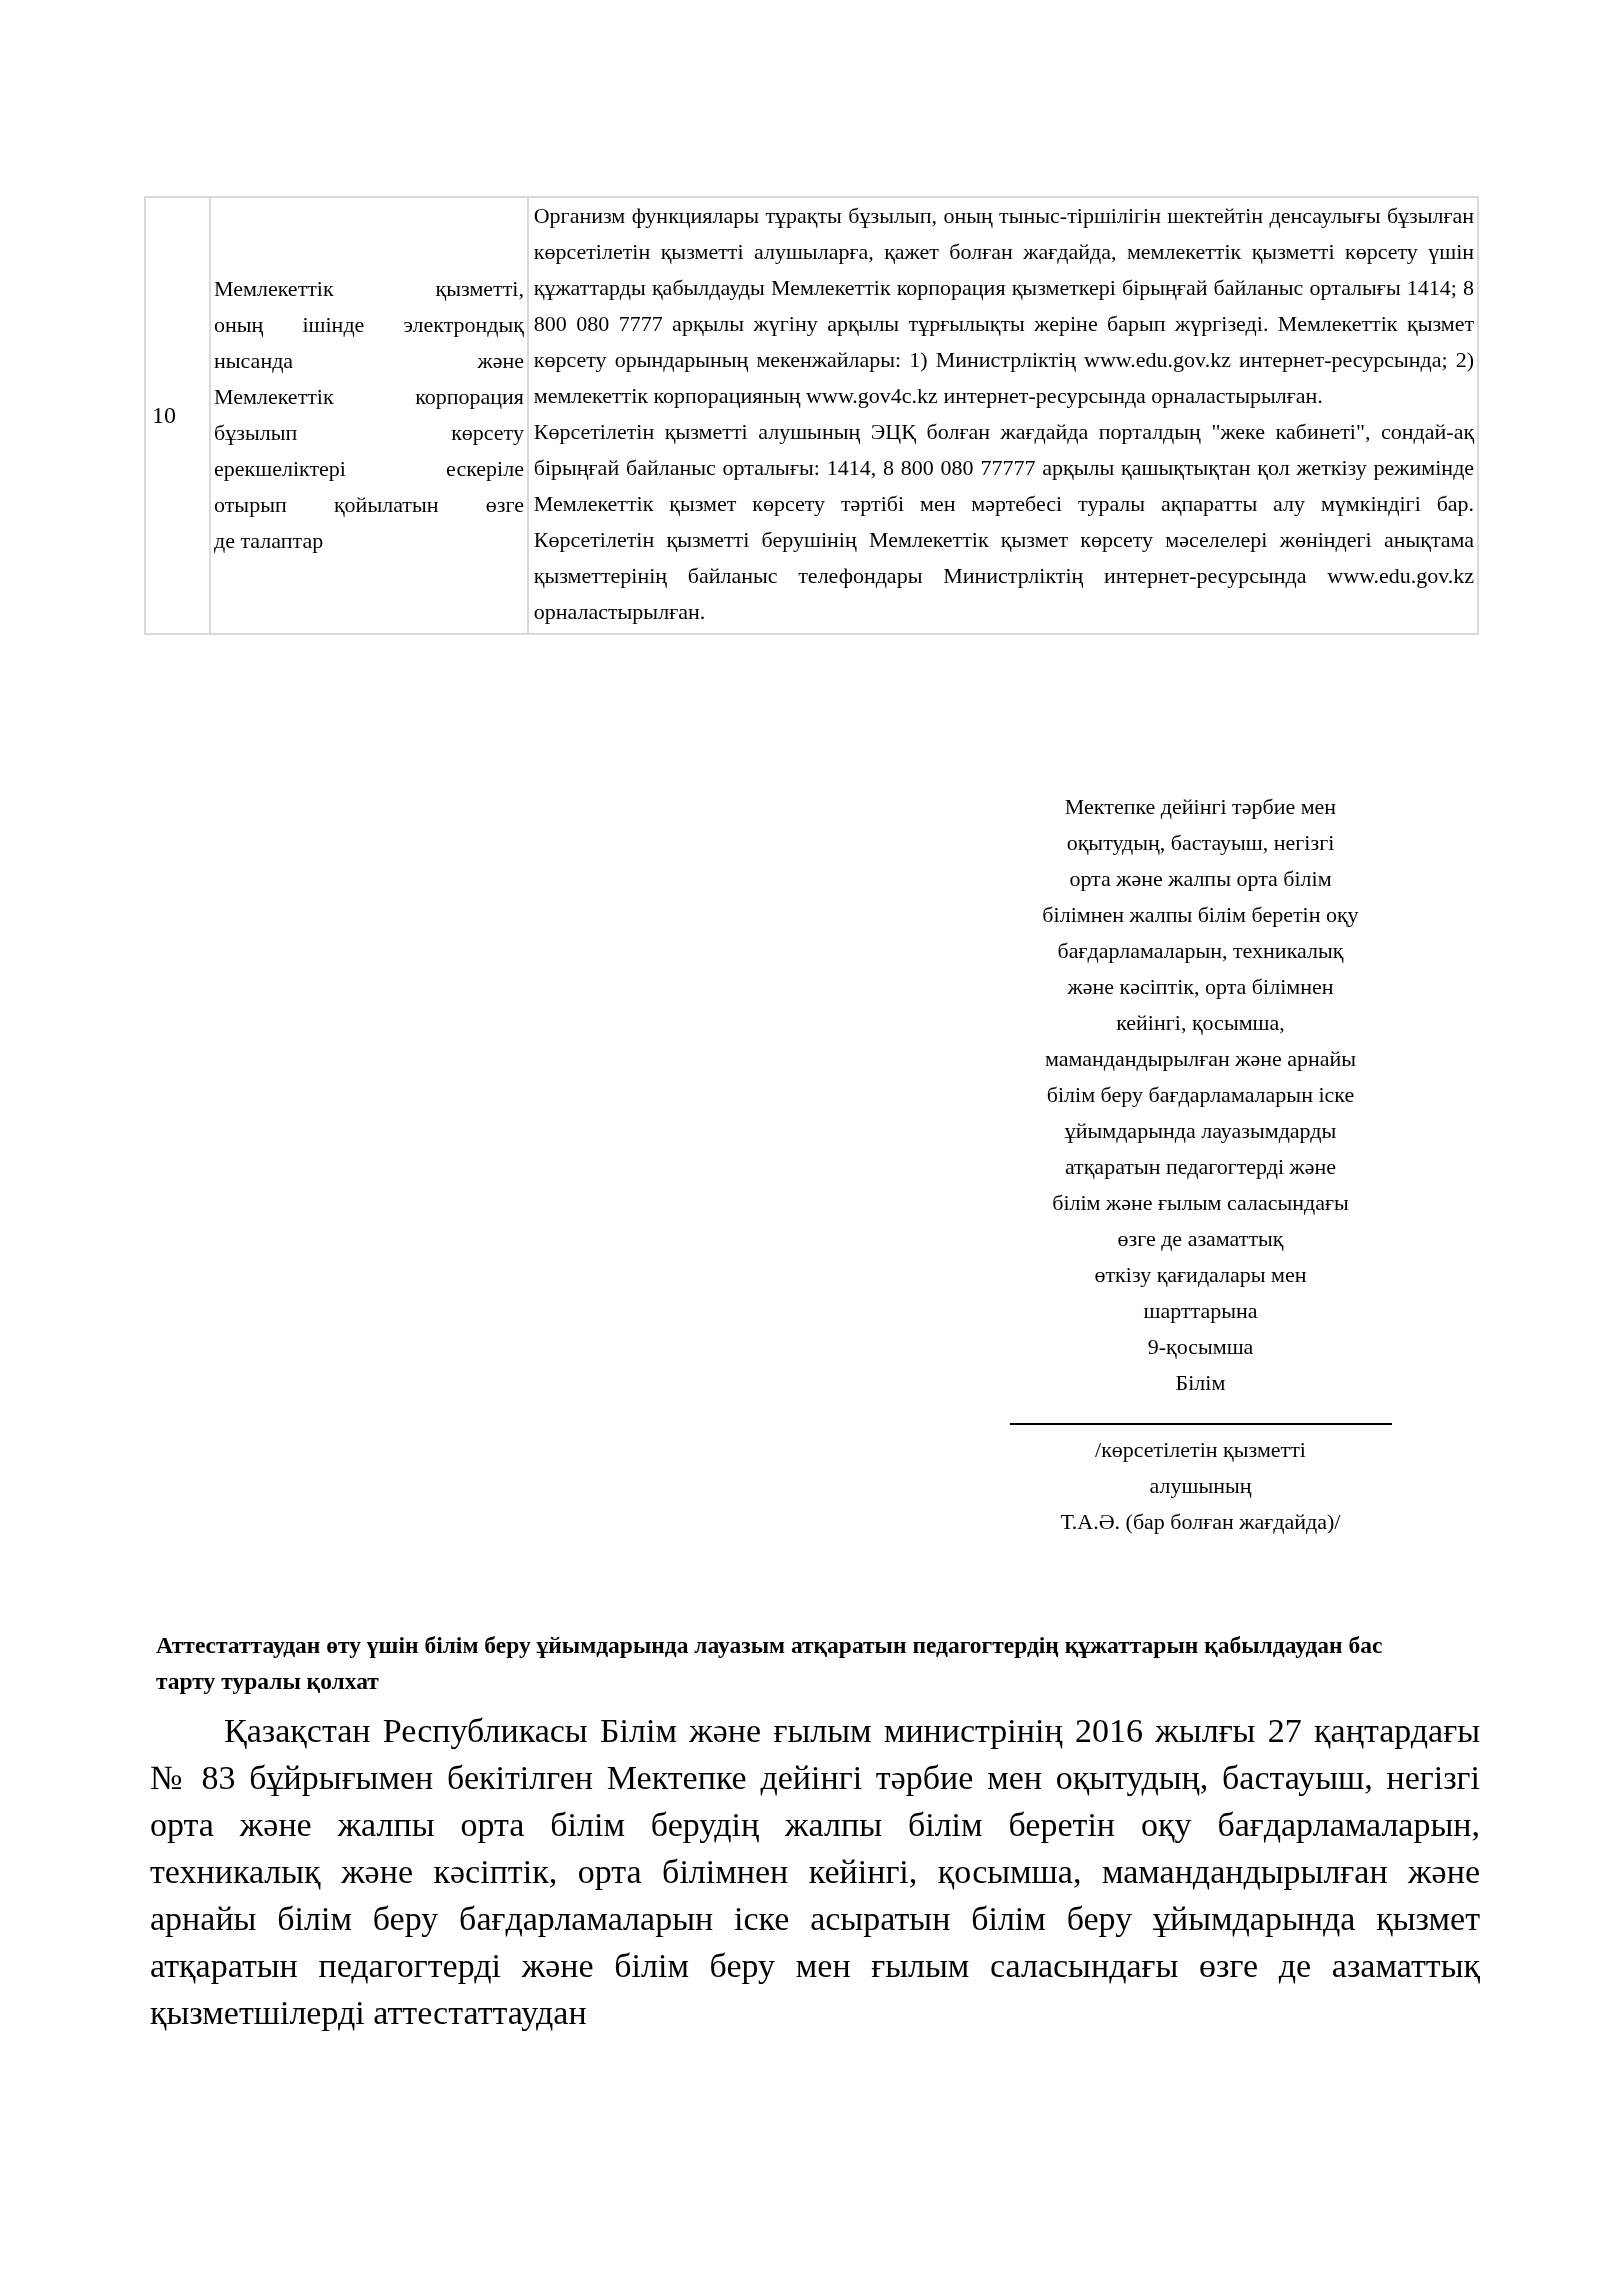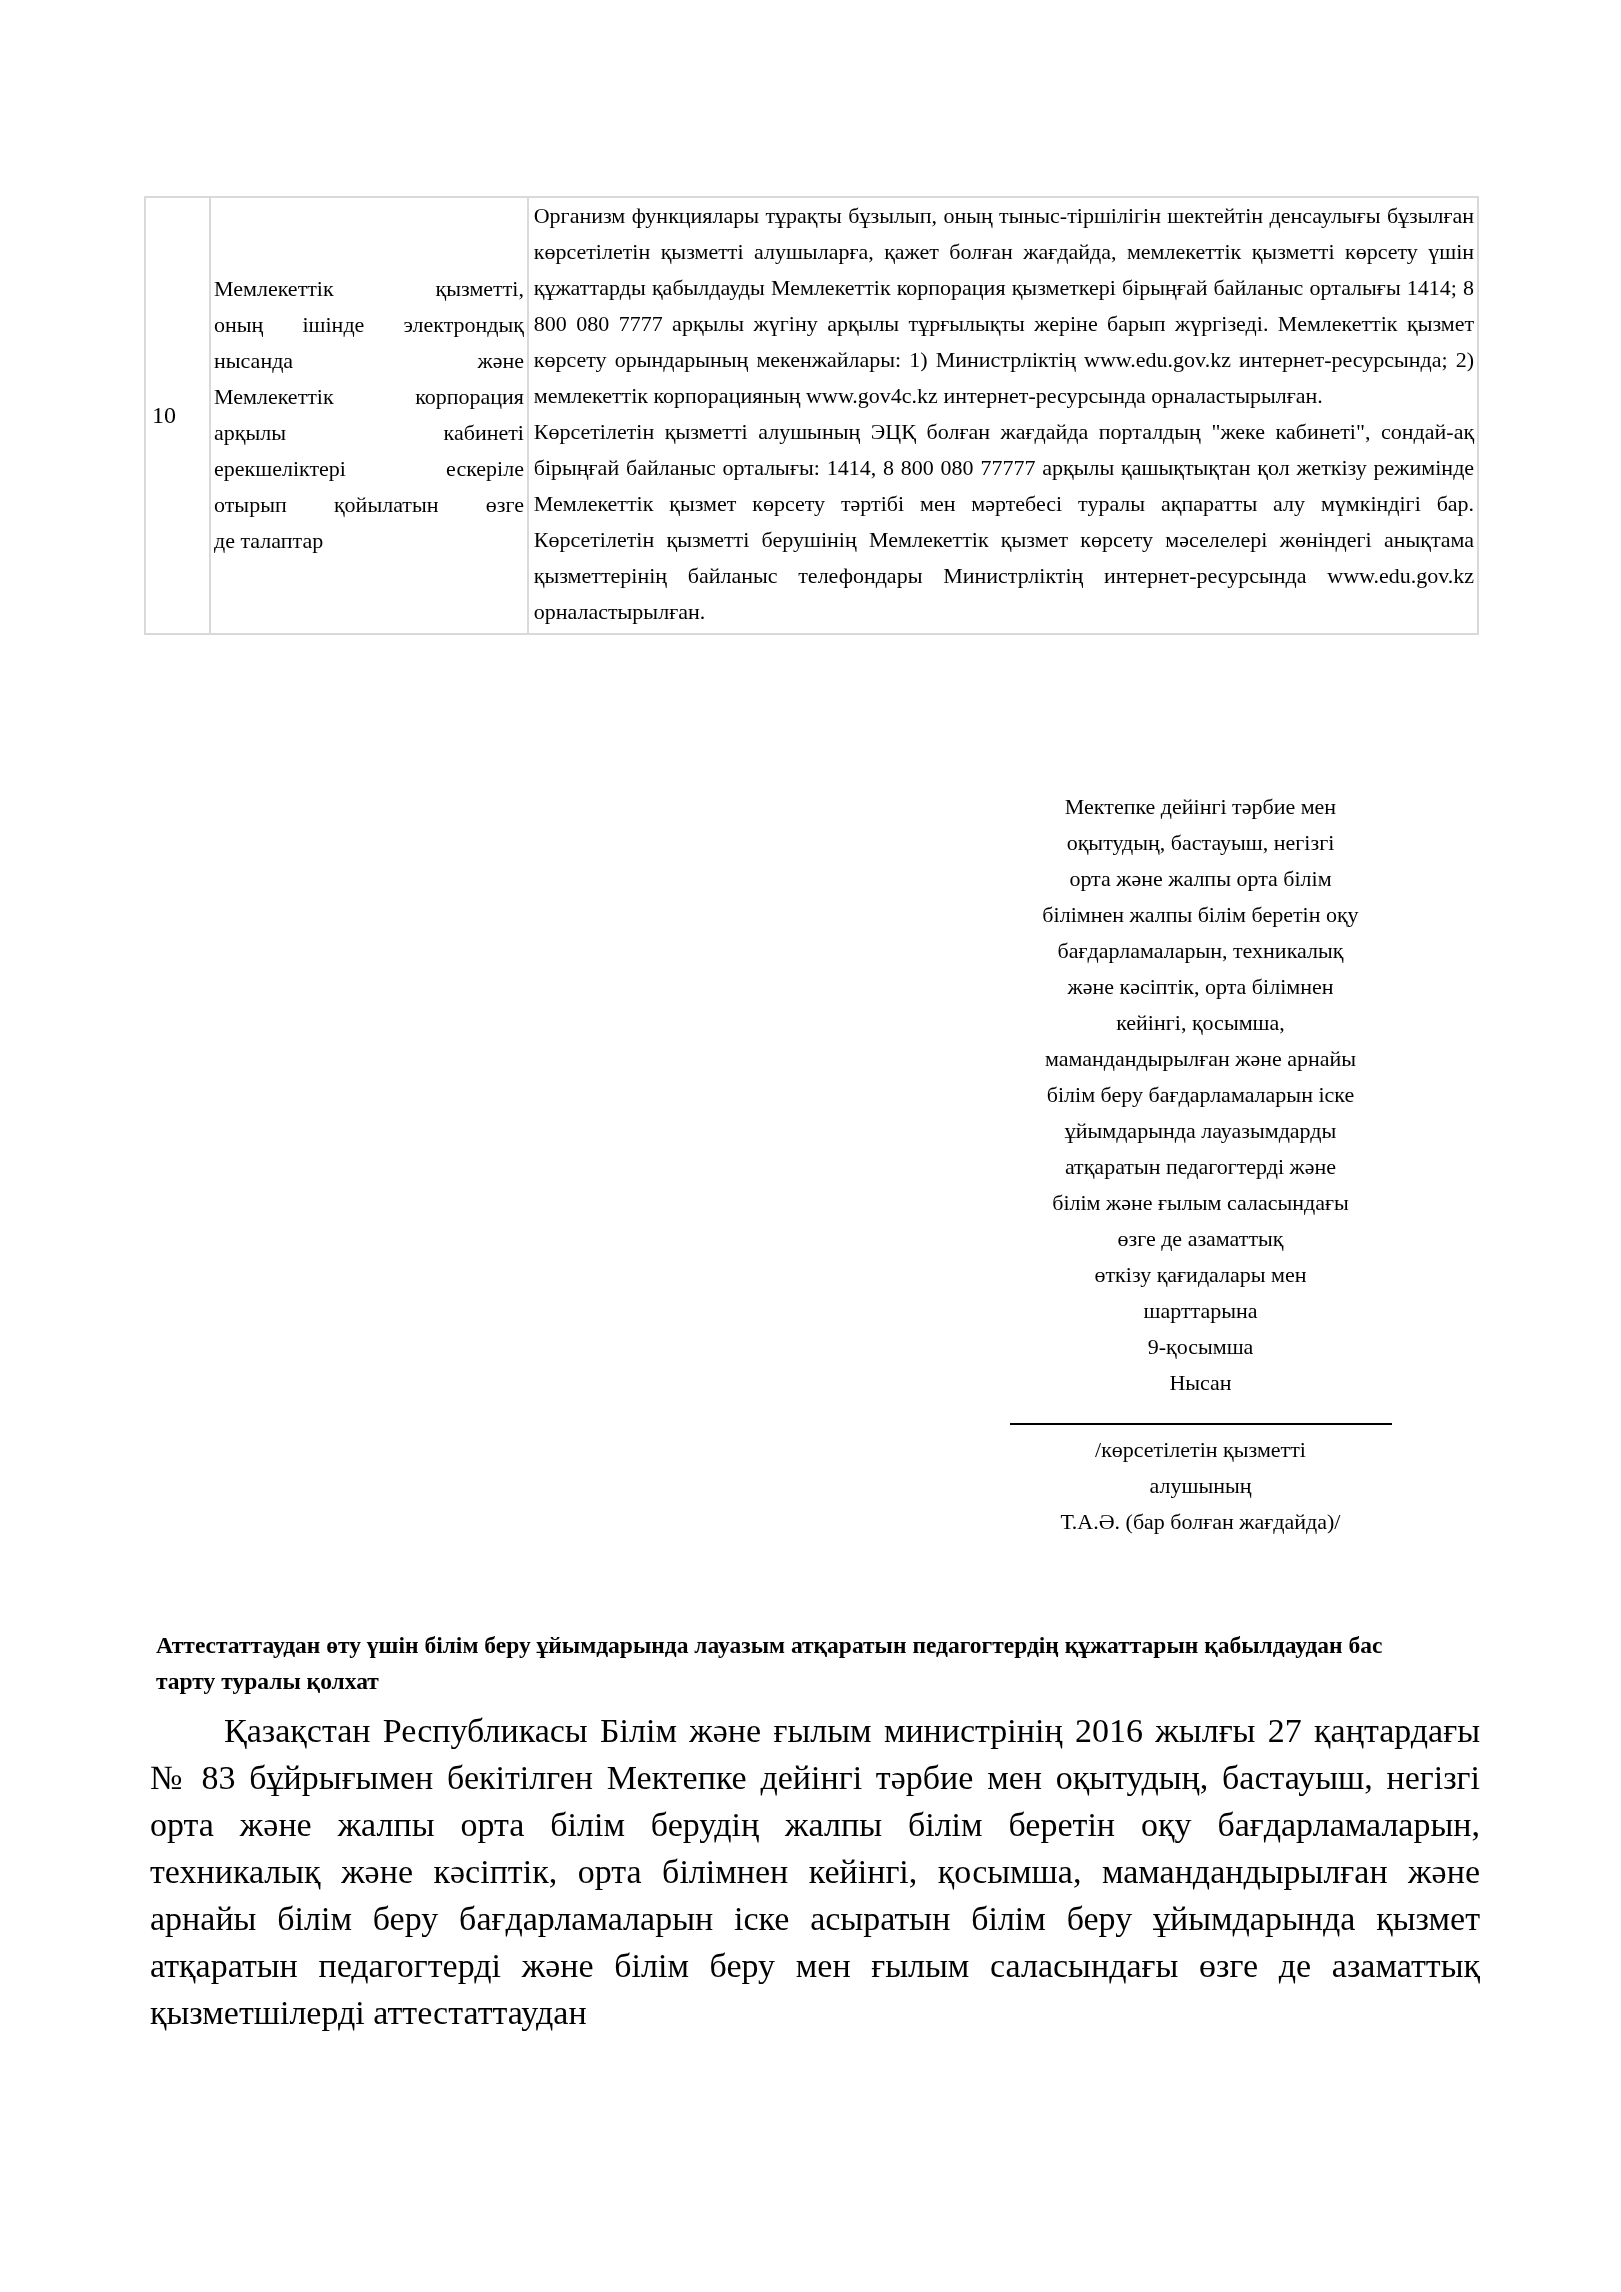--- a/index.html
+++ b/index.html
@@ -48,21 +48,21 @@
       <col class="col-text">
   </colgroup>
   <tbody>
       <tr>
     <td class="cell-num">10</td>
     <td class="cell-label">
       <span>Мемлекеттік қызметті,</span>
       <span>оның ішінде электрондық</span>
       <span>нысанда және</span>
       <span>Мемлекеттік корпорация</span>
-      <span>арқылы кабинеті</span>
+      <span>бұзылып көрсету</span>
       <span>ерекшеліктері ескеріле</span>
       <span>отырып қойылатын өзге</span>
       <span class="last">де талаптар</span>
     </td>
     <td class="cell-text">
       <p> Организм функциялары тұрақты бұзылып, оның тыныс-тіршілігін шектейтін денсаулығы бұзылған көрсетілетін қызметті алушыларға, қажет болған жағдайда, мемлекеттік қызметті көрсету үшін құжаттарды қабылдауды Мемлекеттік корпорация қызметкері бірыңғай байланыс орталығы 1414; 8 800 080 7777 арқылы жүгіну арқылы тұрғылықты жеріне барып жүргізеді. Мемлекеттік қызмет көрсету орындарының мекенжайлары: 1) Министрліктің www.edu.gov.kz интернет-ресурсында; 2) мемлекеттік корпорацияның www.gov4c.kz интернет-ресурсында орналастырылған.</p>
       <p>Көрсетілетін қызметті алушының ЭЦҚ болған жағдайда порталдың "жеке кабинеті", сондай-ақ бірыңғай байланыс орталығы: 1414, 8 800 080 77777 арқылы қашықтықтан қол жеткізу режимінде Мемлекеттік қызмет көрсету тәртібі мен мәртебесі туралы ақпаратты алу мүмкіндігі бар. Көрсетілетін қызметті берушінің Мемлекеттік қызмет көрсету мәселелері жөніндегі анықтама қызметтерінің байланыс телефондары Министрліктің интернет-ресурсында www.edu.gov.kz орналастырылған.</p>
     </td>
   </tr>
 </tbody>
@@ -78,21 +78,21 @@
   <div>кейінгі, қосымша,</div>
   <div>мамандандырылған және арнайы</div>
   <div>білім беру бағдарламаларын іске</div>
   <div>ұйымдарында лауазымдарды</div>
   <div>атқаратын педагогтерді және</div>
   <div>білім және ғылым саласындағы</div>
   <div>өзге де азаматтық</div>
   <div>өткізу қағидалары мен</div>
   <div>шарттарына</div>
   <div>9-қосымша</div>
-  <div>Нысан</div>
+  <div>Білім</div>
   <div class="rule"></div>
   <div>/көрсетілетін қызметті</div>
   <div>алушының</div>
   <div>Т.А.Ә. (бар болған жағдайда)/</div>
 </div>
 
 <div class="title"> Аттестаттаудан өту үшін білім беру ұйымдарында лауазым атқаратын педагогтердің құжаттарын қабылдаудан бас тарту туралы қолхат</div>
 
 <div class="body-para">
   <p>Қазақстан Республикасы Білім және ғылым министрінің 2016 жылғы 27 қаңтардағы № 83 бұйрығымен бекітілген Мектепке дейінгі тәрбие мен оқытудың, бастауыш, негізгі орта және жалпы орта білім берудің жалпы білім беретін оқу бағдарламаларын, техникалық және кәсіптік, орта білімнен кейінгі, қосымша, мамандандырылған және арнайы білім беру бағдарламаларын іске асыратын білім беру ұйымдарында қызмет атқаратын педагогтерді және білім беру мен ғылым саласындағы өзге де азаматтық қызметшілерді аттестаттаудан</p>

